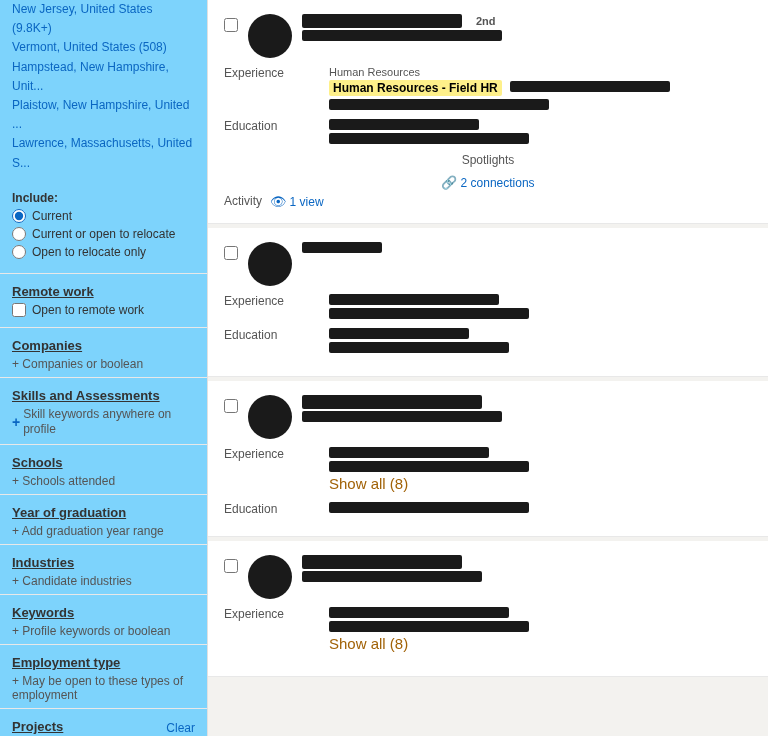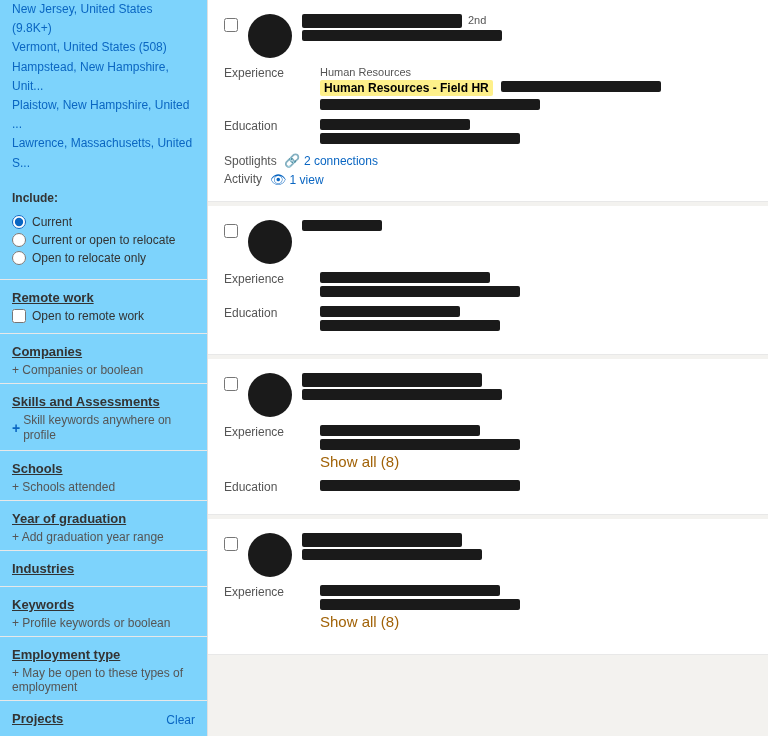--- a/index.html
+++ b/index.html
@@ -37,21 +37,20 @@
       color: #0a66c2;
       font-size: 12px;
       cursor: pointer;
       line-height: 1.6;
     }
 
     .include-label {
       font-size: 12px;
       font-weight: 600;
       color: #333;
-      margin-bottom: 6px;
     }
 
     .radio-group { padding: 4px 0; }
     .radio-item {
       display: flex;
       align-items: center;
       gap: 6px;
       font-size: 12px;
       color: #333;
       margin-bottom: 4px;
@@ -148,22 +147,24 @@
       height: 44px;
       background: #1a1a1a;
       border-radius: 50%;
       flex-shrink: 0;
     }
 
     .candidate-info { flex: 1; }
 
     .candidate-name-row {
       display: flex;
-      gap: 6px;
+      align-items: center;
+      gap: 14px;
       margin-bottom: 2px;
+      font-weight: bold;
     }
     .candidate-name-bar {
       height: 14px;
       background: #1a1a1a;
       border-radius: 2px;
       width: 160px;
     }
     .degree-badge {
       font-size: 11px;
       color: #555;
@@ -173,21 +174,21 @@
       height: 11px;
       background: #1a1a1a;
       border-radius: 2px;
       width: 200px;
       margin-bottom: 4px;
     }
 
     .field-row {
       display: flex;
       align-items: flex-start;
-      gap: 16px;
+      gap: 25px;
       margin-bottom: 6px;
     }
     .field-label {
       font-size: 12px;
       color: #555;
       min-width: 80px;
     }
     .field-values { flex: 1; }
     .field-bar {
       height: 11px;
@@ -221,20 +222,21 @@
       display: inline-block;
     }
 
     .spotlights-row {
       display: flex;
       align-items: center;
       gap: 8px;
       margin-bottom: 4px;
       font-size: 12px;
       color: #555;
+      flex-direction: column;
     }
     .spotlights-link {
       color: #0a66c2;
       display: flex;
       align-items: center;
       gap: 3px;
       cursor: pointer;
     }
 
     .activity-row {
@@ -329,20 +331,23 @@
 
   <div class="sidebar-section">
     <div class="section-title">Year of graduation</div>
     <div class="section-link">
       <span>+ Add graduation year range</span>
     </div>
   </div>
 
   <div class="sidebar-section">
     <div class="section-title">Industries</div>
+    <div class="section-link">
+      <span>+ Candidate industries</span>
+    </div>
   </div>
 
   <div class="sidebar-section">
     <div class="section-title">Keywords</div>
     <div class="section-link">
       <span>+ Profile keywords or boolean</span>
     </div>
   </div>
 
   <div class="sidebar-section">

